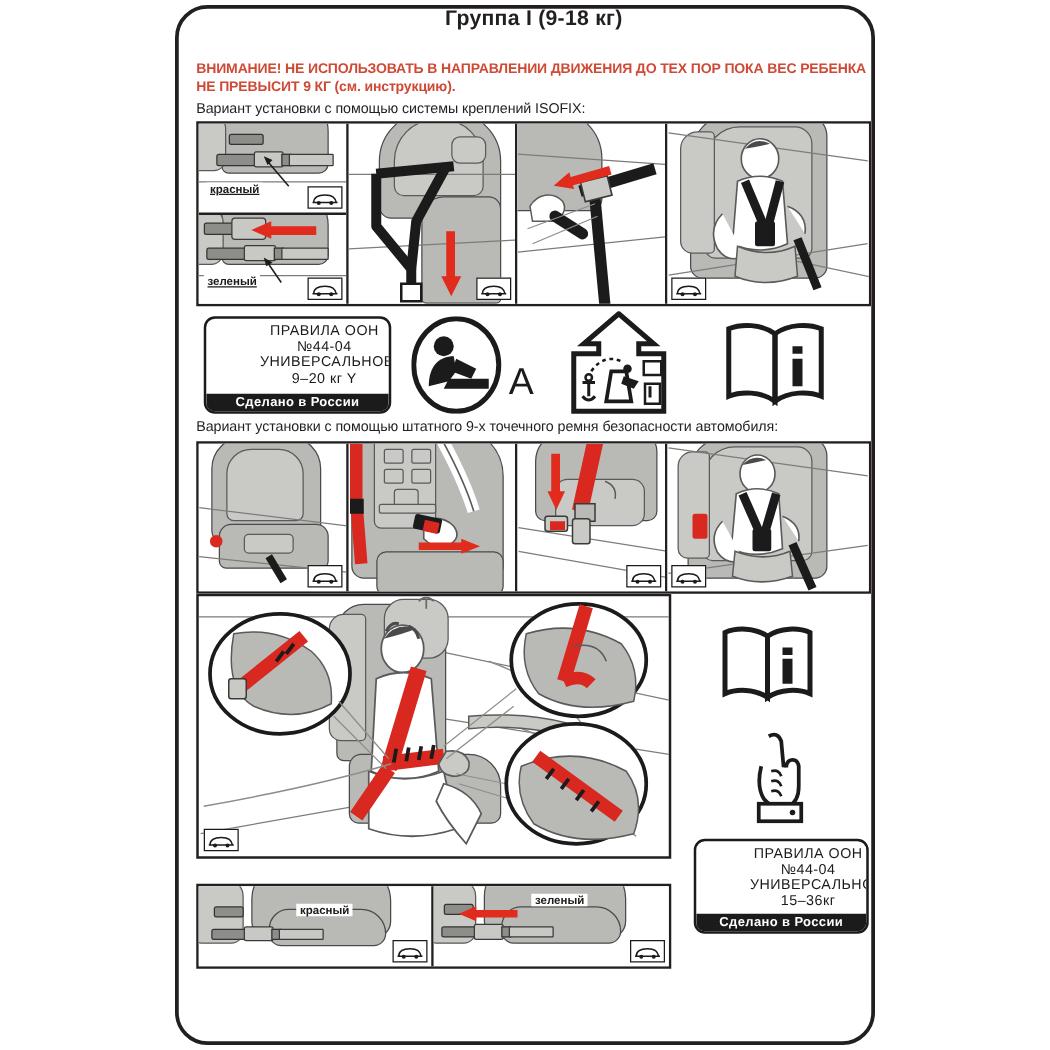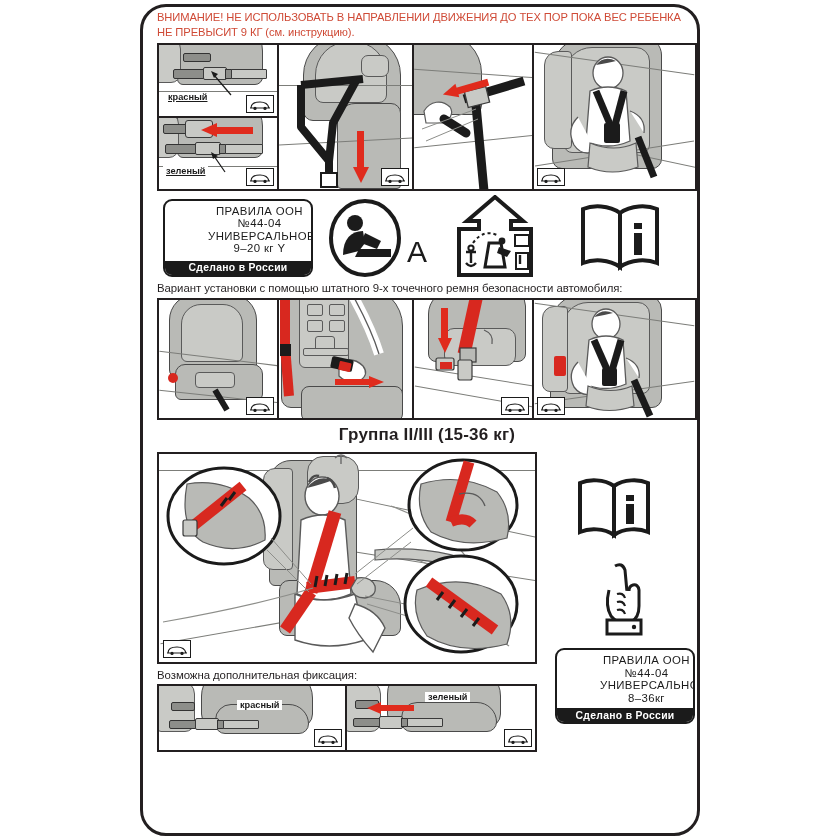--- a/index.html
+++ b/index.html
@@ -14,22 +14,22 @@
   }
 
   .inner{position:absolute;left:157px;top:6px;width:540px;height:828px;}
 
   
   .grp-title{
     text-align:center;font-weight:bold;font-size:17px;color:#231f20;
     letter-spacing:.2px;line-height:1.1;
   }
   .warn{
-    color:#cf4a36;font-weight:normal;font-size:11.2px;line-height:1.32;
-    letter-spacing:-.1px;margin-top:4px;
+    color:#cf4a36;font-weight:bold;font-size:11.2px;line-height:1.32;
+    letter-spacing:-.1px;margin-top:20px;
   }
   .sub{
     color:#231f20;font-size:11.4px;line-height:1.3;margin-top:2px;letter-spacing:-.05px;
   }
 
   
   .row{display:flex;border:2px solid #231f20;box-sizing:border-box;background:#fff;}
   .cell{position:relative;border-right:2px solid #231f20;box-sizing:border-box;overflow:hidden;background:#fff;}
   .cell:last-child{border-right:none;}
   .cell.split{display:flex;flex-direction:column;padding:0;}
@@ -80,23 +80,27 @@
 </style>
 </head>
 <body>
 
 <div id="sheet">
 
   <div class="label-border"></div>
 
   <div class="inner">
 
+    <div style="height:22px;">
+      <div class="grp-title">Группа I (9-18 кг)</div>
+    </div>
 
     <div class="warn">ВНИМАНИЕ! НЕ ИСПОЛЬЗОВАТЬ В НАПРАВЛЕНИИ ДВИЖЕНИЯ ДО ТЕХ ПОР ПОКА ВЕС РЕБЕНКА НЕ ПРЕВЫСИТ 9 КГ (см. инструкцию).</div>
 
+    <div class="sub">Вариант установки с помощью системы креплений ISOFIX:</div>
 
     <div class="row" style="height:148px;margin-top:3px;">
 
       <div class="cell split" style="width:120px;">
 
         <div class="half">
           <div class="seat" style="left:18px;top:-24px;width:84px;height:62px;border-radius:22px 30px 8px 6px;"></div>
           <div class="seatL" style="left:-6px;top:-8px;width:26px;height:44px;border-radius:4px 12px 10px 2px;"></div>
           <div class="bucklD" style="left:24px;top:8px;width:26px;height:7px;border-radius:2px;"></div>
           <div class="bucklD" style="left:14px;top:24px;width:30px;height:8px;border-radius:2px;"></div>
@@ -367,23 +371,20 @@
         <div class="caricon" style="left:3px;bottom:3px;">
           <svg viewBox="0 0 26 16">
               <path d="M3 12h20M4 12c0-4 3-6 9-6s8 2 9 6" fill="none" stroke="#1b1b1b" stroke-width="1.2"></path>
               <circle cx="8" cy="12.4" r="1.6" fill="#1b1b1b"></circle>
               <circle cx="18" cy="12.4" r="1.6" fill="#1b1b1b"></circle>
             </svg>
         </div>
       </div>
     </div>
 
-    <div style="height:26px;margin-top:6px;">
-      <div class="grp-title">Группа II/III (15-36 кг)</div>
-    </div>
 
     <div style="position:relative;height:300px;">
 
       <div style="position:absolute;left:0;top:0;width:380px;height:212px;border:2px solid #231f20;box-sizing:border-box;overflow:hidden;background:#fff;">
         <div class="dline" style="left:0;top:16px;width:380px;"></div>
         <div class="dline" style="left:160px;top:60px;width:220px;transform:rotate(12deg);"></div>
         <div class="dline" style="left:170px;top:110px;width:210px;transform:rotate(9deg);"></div>
         <div class="dline" style="left:0;top:172px;width:200px;transform:rotate(-10deg);"></div>
 
         <div class="seat" style="left:110px;top:6px;width:86px;height:124px;border-radius:22px 22px 6px 6px;"></div>
@@ -475,25 +476,24 @@
           <path d="M20 34 q6 -2 8 4 M20 42 q6 -2 8 4 M20 50 q6 -2 8 4" stroke="#1b1b1b" stroke-width="2.2" fill="none"></path>
           <rect x="10" y="60" width="34" height="14" fill="#fff" stroke="#1b1b1b" stroke-width="3"></rect>
           <circle cx="37" cy="67" r="2.2" fill="#1b1b1b"></circle>
         </svg>
       </div>
 
       <div class="cert" style="left:398px;top:196px;width:140px;height:76px;">
         <div class="cl" style="margin-top:4px;">ПРАВИЛА  ООН</div>
         <div class="cl">№44-04</div>
         <div class="cl">УНИВЕРСАЛЬНОЕ</div>
-        <div class="cl">8–36кг</div>
+        <div class="cl">15–36кг</div>
         <div class="made" style="position:absolute;left:0;right:0;bottom:0;">Сделано в России</div>
       </div>
 
-      <div class="sub" style="position:absolute;left:0;top:214px;">Возможна дополнительная фиксация:</div>
 
       <div class="row" style="position:absolute;left:0;top:232px;width:380px;height:68px;">
 
         <div class="cell" style="width:190px;">
           <div class="seat" style="left:42px;top:-18px;width:110px;height:58px;border-radius:28px 30px 14px 14px;"></div>
           <div class="seat" style="left:56px;top:18px;width:92px;height:28px;border-radius:16px 20px 10px 10px;"></div>
           <div class="seatL" style="left:-2px;top:-6px;width:36px;height:50px;border-radius:6px 14px 10px 4px;"></div>
           <div class="bucklD" style="left:12px;top:16px;width:22px;height:7px;border-radius:2px;"></div>
           <div class="bucklD" style="left:10px;top:34px;width:26px;height:7px;border-radius:2px;"></div>
           <div class="buckle" style="left:36px;top:32px;width:22px;height:10px;border-radius:2px;"></div>

